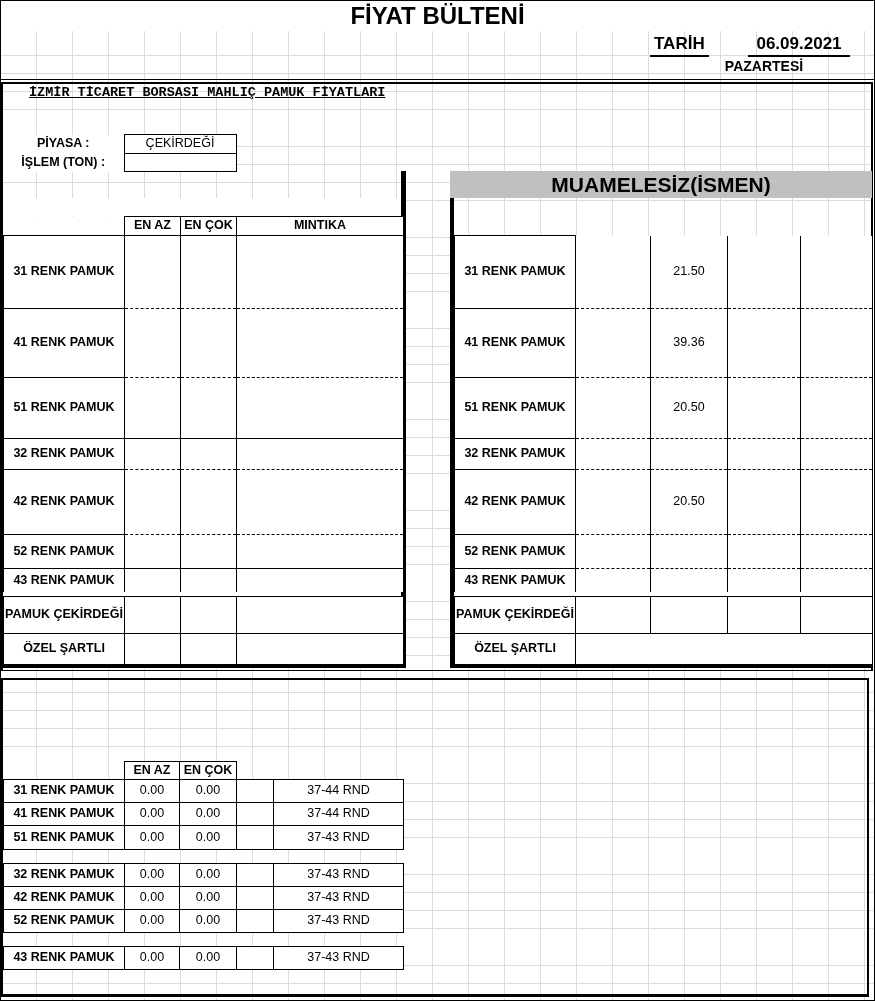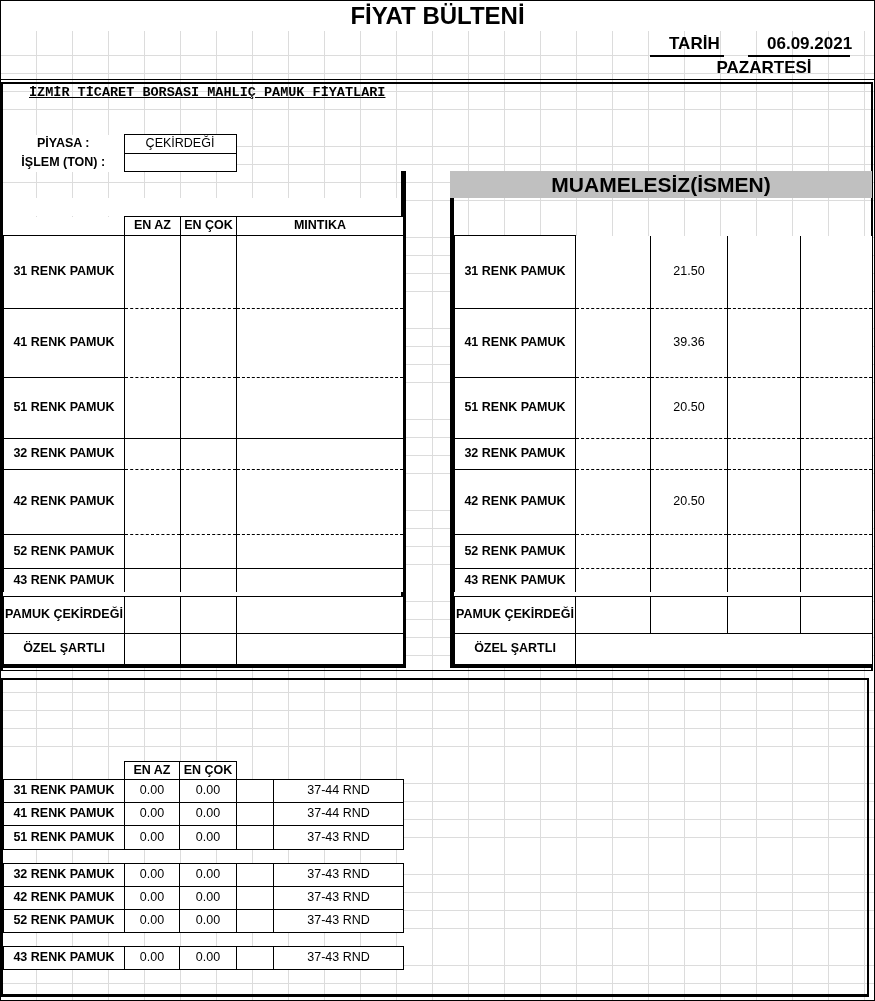--- a/index.html
+++ b/index.html
@@ -17,22 +17,22 @@
     overflow: hidden;
   }
   .abs { position: absolute; }
   .white { background: #fff; }
   .blk { background: #000; }
   .frame { border: 2px solid #000; background: transparent; }
 
   .doc-title { top:0; left:0; width:873px; height:30px; background:#fff;
     text-align:center; font-size:24px; font-weight:bold; line-height:30px; }
 
-  .tarih, .date-val { font-size:17px; font-weight:bold; border-bottom:2px solid #000; padding:0 4px 1px 19px; }
-  .day-val { font-size:17px; font-weight:bold; }
+  .tarih, .date-val { font-size:17px; font-weight:bold; border-bottom:2px solid #000; padding:0 4px 1px 4px; }
+  .day-val { font-size:14px; font-weight:bold; }
 
   .sec-title { font-size:13.5px; font-weight:bold; text-decoration:underline; }
 
   .band { background:#c0c0c0; font-size:21px; font-weight:bold; text-align:center; line-height:27px; }
 
   table.t { border-collapse:collapse; table-layout:fixed; position:absolute; }
   table.t td { padding:0; font-size:12.5px; line-height:1.05; text-align:center; vertical-align:middle; background:#fff; overflow:hidden; }
   td.c  { border:1px solid #000; }
   td.c2 { border:1px solid #000; border-top:none; }
   td.d  { border:1px solid #000; border-top:none; border-bottom-style:dashed; }
@@ -47,21 +47,21 @@
   td.small { font-size:11.5px; }
 </style>
 </head>
 <body>
 
 <div class="page">
 
   <div class="abs doc-title">FİYAT BÜLTENİ</div>
 
   <div class="abs tarih" style="left:649px; top:33px;">TARİH</div>
-  <div class="abs date-val" style="left:747px; top:33px; width:102px; text-align:right;">06.09.2021</div>
+  <div class="abs date-val" style="left:747px; top:33px; width:102px; text-align:center;">06.09.2021</div>
   <div class="abs day-val" style="left:703px; top:57px; width:120px; text-align:center;">PAZARTESİ</div>
 
   <div class="abs blk" style="left:0; top:78px; width:873px; height:1px;"></div>
 
   <div class="abs frame" style="left:0; top:81px; width:872px; height:589px; border-bottom-width:1px;"></div>
 
   <div class="abs sec-title" style="left:28px; top:84px;font-family:Liberation Mono, monospace;">İZMİR  TİCARET BORSASI   MAHLIÇ  PAMUK FİYATLARI</div>
 
   <table class="t" style="left:2px; top:133px; width:233px;">
     <colgroup>

